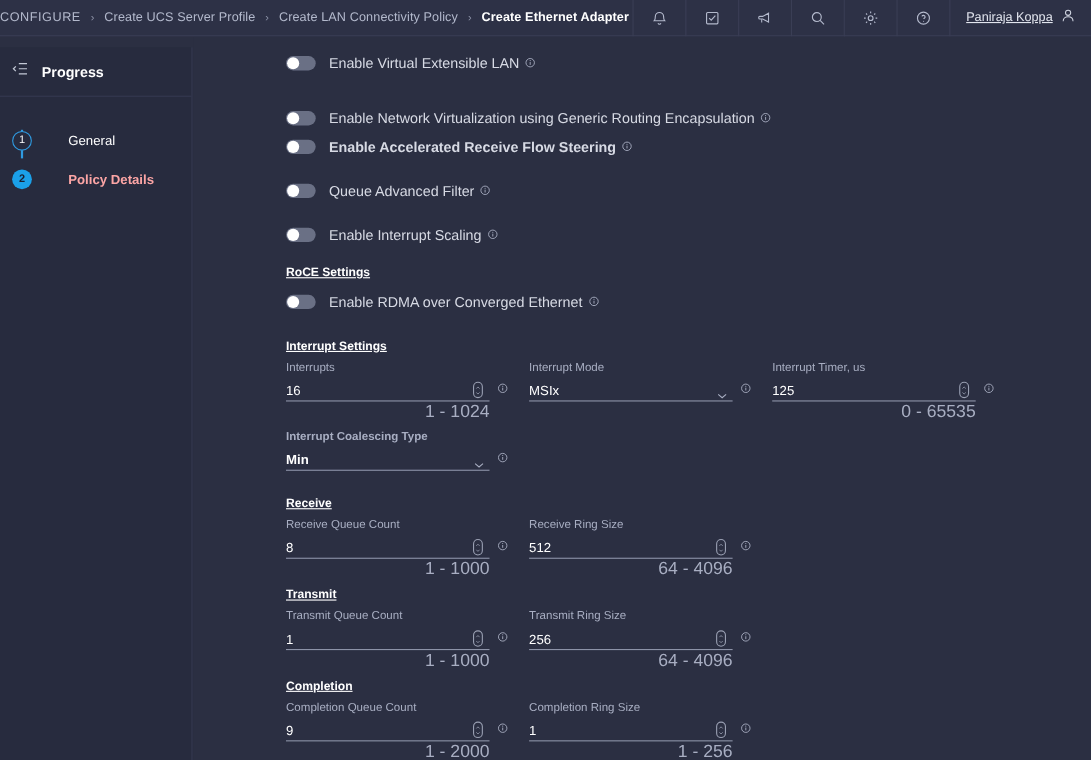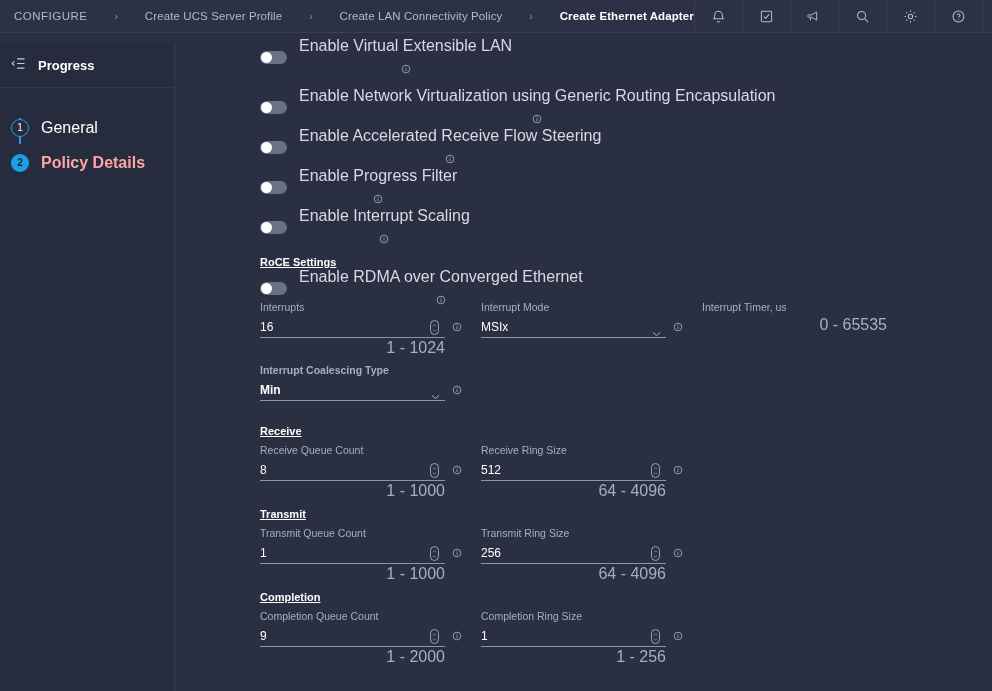--- a/index.html
+++ b/index.html
@@ -16,23 +16,22 @@
     height: 33px;
     background: #2d3146;
     display: flex;
     align-items: center;
     border-bottom: 1px solid #3a3e55;
     position: relative;
     z-index: 5;
   }
   .breadcrumb {
     display: flex; align-items: flex-end;
-    padding-left: 14px;
     flex: 1;
-    gap: 18px;
+    gap: 0;
   }
   .crumb {
     font-size: 11.5px;
     color: #b3b9cc;
     white-space: nowrap;
     letter-spacing: .1px;
   }
   .crumb.first { letter-spacing: .5px; }
   .crumb.active { color: #ffffff; font-weight: bold; }
   .crumb-sep {
@@ -85,21 +84,21 @@
   .bullet {
     width: 18px; height: 18px;
     border-radius: 50%;
     display: flex; align-items: center; justify-content: center;
     font-size: 10px;
     flex: none;
     position: relative; z-index: 2;
   }
   .bullet.outline { border: 1.6px solid #2f9ae0; color: #ffffff; background: #272b3e; }
   .bullet.filled  { background: #1ba0e8; color: #1a2030; font-weight: bold; }
-  .step-label { font-size: 16px; color: #ffffff; }
+  .step-label { font-size: 12px; color: #ffffff; margin-left: 21px; }
   .step-label.active { color: #fca5a5; font-weight: bold; }
   .connector {
     position: absolute;
     left: 19.2px; top: 30px;
     width: 2px; height: 26px;
     background: #2f9ae0;
     z-index: 1;
   }
 
   
@@ -126,23 +125,23 @@
     cursor: pointer;
   }
   .toggle .knob {
     position: absolute;
     left: 1px; top: 1px;
     width: 11px; height: 11px;
     border-radius: 50%;
     background: #ffffff;
   }
   .toggle-label {
-    font-size: 16px; color: #d7dae4;
+    font-size: 13px; color: #d7dae4;
     margin-left: 12px;
-    display: flex; align-items: center; gap: 5px; flex-direction: column;
+    display: flex; align-items: center; gap: 5px;
   }
 
   .section-title {
     font-size: 11px;
     font-weight: bold;
     color: #ffffff;
     margin-top: 16px;
     margin-bottom: 7px;
     text-decoration: underline;
   }
@@ -159,21 +158,21 @@
   }
   .field-input-wrap {
     display: flex; align-items: flex-end;
     height: 19px;
   }
   .field-box {
     position: relative;
     width: 185px;
     border-bottom: 1px solid #8d93a8;
     height: 19px;
-    display: flex; align-items: flex-end;
+    display: flex; align-items: center;
     cursor: text;
   }
   .field-box.select { cursor: pointer; }
   .field-value {
     font-size: 12px;
     color: #ffffff;
     line-height: 19px;
   }
   .spinner {
     position: absolute;
@@ -317,40 +316,40 @@
       <span class="toggle-label">
         <span>Enable Network Virtualization using Generic Routing Encapsulation</span>
         <span><svg width="10" height="10" viewBox="0 0 12 12" fill="none" stroke="#a8aec2" stroke-width="1">
               <circle cx="6" cy="6" r="4.6"></circle>
               <path d="M6 5.3v3.1"></path>
               <circle cx="6" cy="3.7" r=".6" fill="#a8aec2" stroke="none"></circle>
             </svg></span>
       </span>
     </div>
 
-    <div class="toggle-row" style="margin-top:14px;">
+    <div class="toggle-row" style="font-weight:bold;">
       <span class="toggle">
           <span class="knob"></span>
         </span>
       <span class="toggle-label">
         <span>Enable Accelerated Receive Flow Steering</span>
         <span><svg width="10" height="10" viewBox="0 0 12 12" fill="none" stroke="#a8aec2" stroke-width="1">
               <circle cx="6" cy="6" r="4.6"></circle>
               <path d="M6 5.3v3.1"></path>
               <circle cx="6" cy="3.7" r=".6" fill="#a8aec2" stroke="none"></circle>
             </svg></span>
       </span>
     </div>
 
     <div class="toggle-row" style="margin-top:14px;">
       <span class="toggle">
           <span class="knob"></span>
         </span>
       <span class="toggle-label">
-        <span>Enable Progress Filter</span>
+        <span>Queue Advanced Filter</span>
         <span><svg width="10" height="10" viewBox="0 0 12 12" fill="none" stroke="#a8aec2" stroke-width="1">
               <circle cx="6" cy="6" r="4.6"></circle>
               <path d="M6 5.3v3.1"></path>
               <circle cx="6" cy="3.7" r=".6" fill="#a8aec2" stroke="none"></circle>
             </svg></span>
       </span>
     </div>
 
     <div class="toggle-row" style="margin-top:14px;">
       <span class="toggle">
@@ -374,20 +373,21 @@
       <span class="toggle-label">
         <span>Enable RDMA over Converged Ethernet</span>
         <span><svg width="10" height="10" viewBox="0 0 12 12" fill="none" stroke="#a8aec2" stroke-width="1">
               <circle cx="6" cy="6" r="4.6"></circle>
               <path d="M6 5.3v3.1"></path>
               <circle cx="6" cy="3.7" r=".6" fill="#a8aec2" stroke="none"></circle>
             </svg></span>
       </span>
     </div>
 
+    <div class="section-title" style="margin-top:22px;">Interrupt Settings</div>
     <div class="grid">
 
       <div class="col">
         <div class="field">
           <div class="field-label">Interrupts</div>
           <div class="field-input-wrap">
             <div class="field-box">
               <span class="field-value">16</span>
               <span class="spinner">
                 <svg width="5" height="3" viewBox="0 0 6 4" fill="none" stroke="#9aa0b3" stroke-width="1">
@@ -426,20 +426,38 @@
                   <circle cx="6" cy="3.7" r=".6" fill="#a8aec2" stroke="none"></circle>
                 </svg></span>
           </div>
           <div class="range"></div>
         </div>
       </div>
 
       <div class="col">
         <div class="field">
           <div class="field-label">Interrupt Timer, us</div>
+          <div class="field-input-wrap">
+            <div class="field-box">
+              <span class="field-value">125</span>
+              <span class="spinner">
+                <svg width="5" height="3" viewBox="0 0 6 4" fill="none" stroke="#9aa0b3" stroke-width="1">
+                    <path d="M1 3l2-2 2 2"></path>
+                  </svg>
+                <svg width="5" height="3" viewBox="0 0 6 4" fill="none" stroke="#9aa0b3" stroke-width="1">
+                    <path d="M1 1l2 2 2-2"></path>
+                  </svg>
+              </span>
+            </div>
+            <span class="info"><svg width="10" height="10" viewBox="0 0 12 12" fill="none" stroke="#a8aec2" stroke-width="1">
+                  <circle cx="6" cy="6" r="4.6"></circle>
+                  <path d="M6 5.3v3.1"></path>
+                  <circle cx="6" cy="3.7" r=".6" fill="#a8aec2" stroke="none"></circle>
+                </svg></span>
+          </div>
           <div class="range">0 - 65535</div>
         </div>
       </div>
     </div>
 
     <div class="grid" style="margin-top:10px;font-weight:bold;">
       <div class="col">
         <div class="field">
           <div class="field-label">Interrupt Coalescing Type</div>
           <div class="field-input-wrap">

